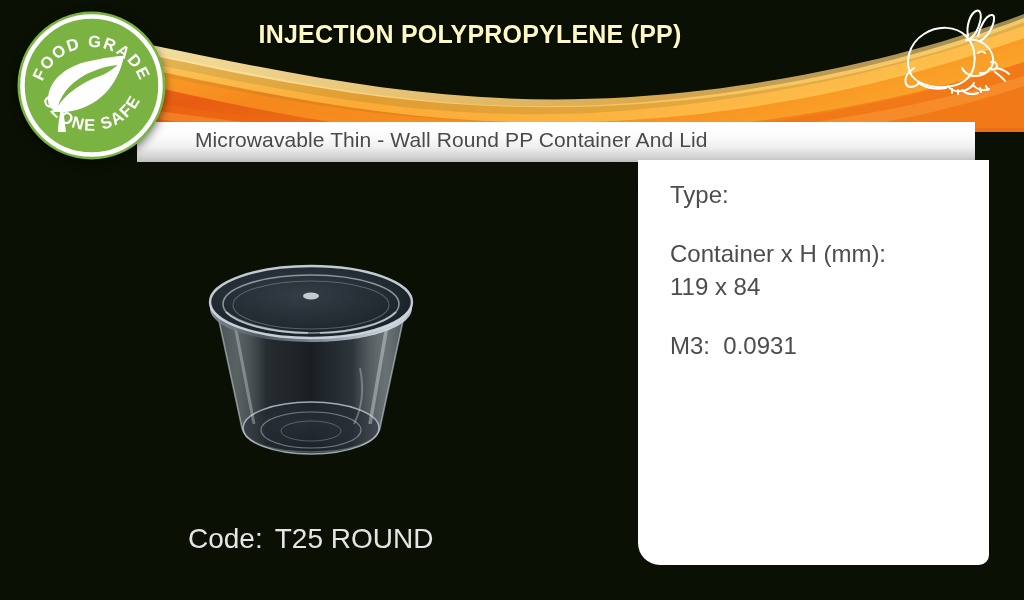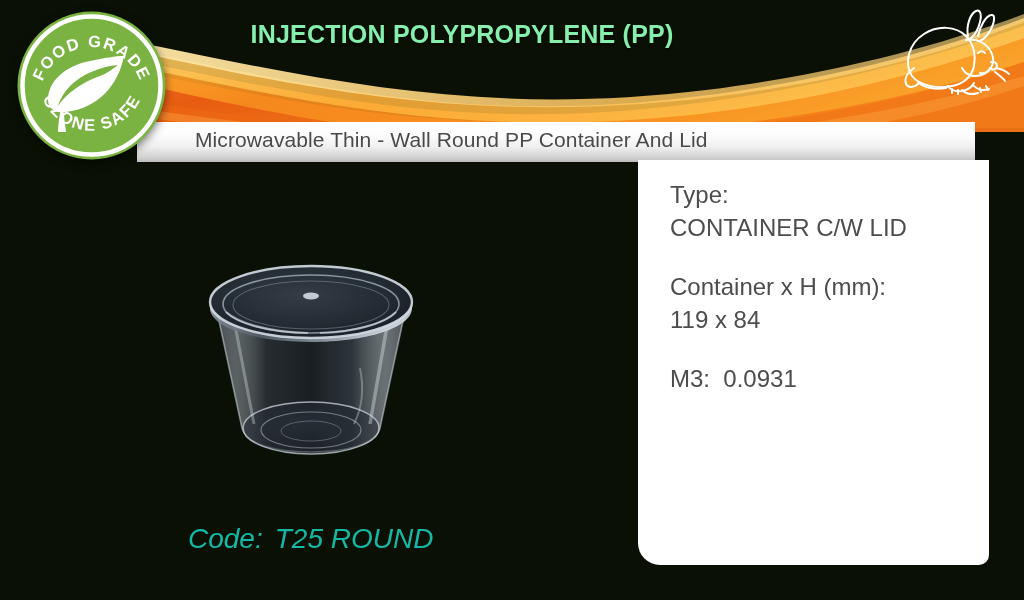--- a/index.html
+++ b/index.html
@@ -21,23 +21,23 @@
   
   #header-band {
     position:absolute; left:0; top:0;
     width:1024px; height:165px;
     overflow:hidden;
   }
   #header-wave { position:absolute; left:0; top:0; }
 
   #title {
     position:absolute;
-    left:0; top:20px; width:924px;
+    left:8px; top:20px; width:924px;
     text-align:center;
-    color:#86efac;
+    color:#fef9c3;
     font-size:25px;
     font-weight:bold;
     letter-spacing:0.2px;
     z-index:6;
     text-shadow:0 1px 2px rgba(0,0,0,0.8);
   }
 
   
   #subtitle-band {
     position:absolute;
@@ -90,24 +90,23 @@
     left:196px; top:258px;
     width:230px; height:212px;
     z-index:4;
   }
 
   
   #code-line {
     position:absolute;
     left:188px; top:523px;
     z-index:5;
-    color:#14b8a6;
+    color:#e5e5e5;
     font-size:28px;
     white-space:nowrap;
-    font-style:italic;
   }
   #code-label { margin-right:12px; }
 
   
   #info-panel {
     position:absolute;
     left:638px; top:160px;
     width:351px; height:405px;
     background:#ffffff;
     border-bottom-left-radius:22px;
@@ -316,21 +315,20 @@
   </svg>
 
   <div id="code-line">
     <span id="code-label">Code:</span><span id="code-value">T25 ROUND</span>
   </div>
 
   <div id="info-panel">
 
     <div class="spec-block">
       <div class="spec-line">Type:</div>
-      <div class="spec-line">CONTAINER C/W LID</div>
     </div>
 
     <div class="spec-block">
     </div>
 
     <div class="spec-block">
       <div class="spec-line">Container x H (mm):</div>
       <div class="spec-line">119 x 84</div>
     </div>
 

